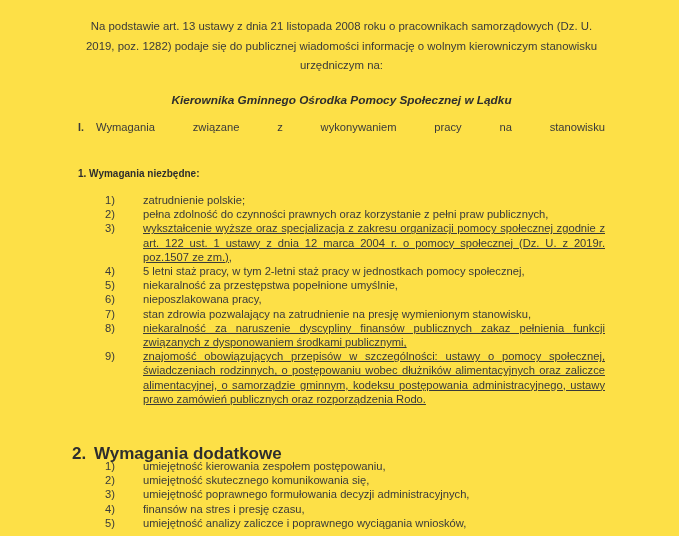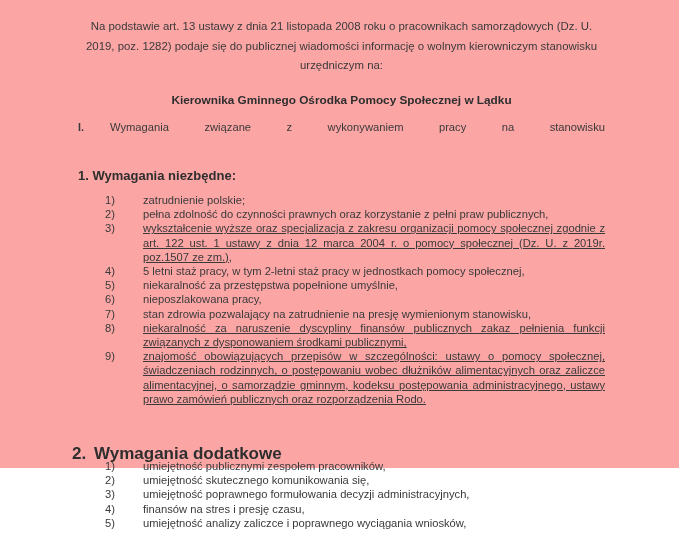--- a/index.html
+++ b/index.html
@@ -11,22 +11,22 @@
     width: 679px;
     height: 536px;
     overflow: hidden;
     font-family: "Liberation Sans", sans-serif;
     color: #333333;
     -webkit-font-smoothing: antialiased;
   }
   .page {
     position: relative;
     width: 679px;
-    height: 468px;
-    background: #fca5a5;
+    height: 536px;
+    background: #fde047;
     box-sizing: border-box;
   }
 
   
   .intro {
     position: absolute;
     left: 78px;
     top: 6px;
     width: 527px;
     text-align: center;
@@ -39,20 +39,21 @@
   .job-title {
     position: absolute;
     left: 78px;
     top: 84px;
     width: 527px;
     text-align: center;
     font-size: 11.8px;
     font-weight: bold;
     line-height: 16px;
     color: #2e2e2e;
+    font-style: italic;
   }
 
   
   .section-roman {
     position: absolute;
     left: 78px;
     top: 119px;
     width: 527px;
     font-size: 11.2px;
     line-height: 17.5px;
@@ -60,38 +61,38 @@
   }
   .section-roman .marker {
     position: absolute;
     left: 0;
     top: 0;
     width: 22px;
     font-weight: bold;
     font-size: 10.6px;
   }
   .section-roman .body {
-    margin-left: 32px;
+    margin-left: 18px;
   }
   .just {
     text-align: justify;
     text-align-last: left;
     text-decoration: underline;
   }
   .just-line {
     text-align: justify;
     text-align-last: justify;
   }
 
   
   .head-1 {
     position: absolute;
     left: 78px;
     top: 168px;
-    font-size: 13px;
+    font-size: 10px;
     font-weight: bold;
     color: #2e2e2e;
     white-space: nowrap;
   }
   .head-2 {
     position: absolute;
     left: 72px;
     top: 444px;
     font-size: 17px;
     font-weight: bold;
@@ -188,21 +189,21 @@
       </div>
     </div>
 
   <div class="head-2">
     <span class="num">2.</span><span>Wymagania dodatkowe</span>
   </div>
 
   <div class="olist olist-2">
       <div class="li">
         <span class="lnum">1)</span>
-        <span class="ltext">umiejętność publicznymi zespołem pracowników,</span>
+        <span class="ltext">umiejętność kierowania zespołem postępowaniu,</span>
       </div>
       <div class="li">
         <span class="lnum">2)</span>
         <span class="ltext">umiejętność skutecznego komunikowania się,</span>
       </div>
       <div class="li">
         <span class="lnum">3)</span>
         <span class="ltext">umiejętność poprawnego formułowania decyzji administracyjnych,</span>
       </div>
       <div class="li">

